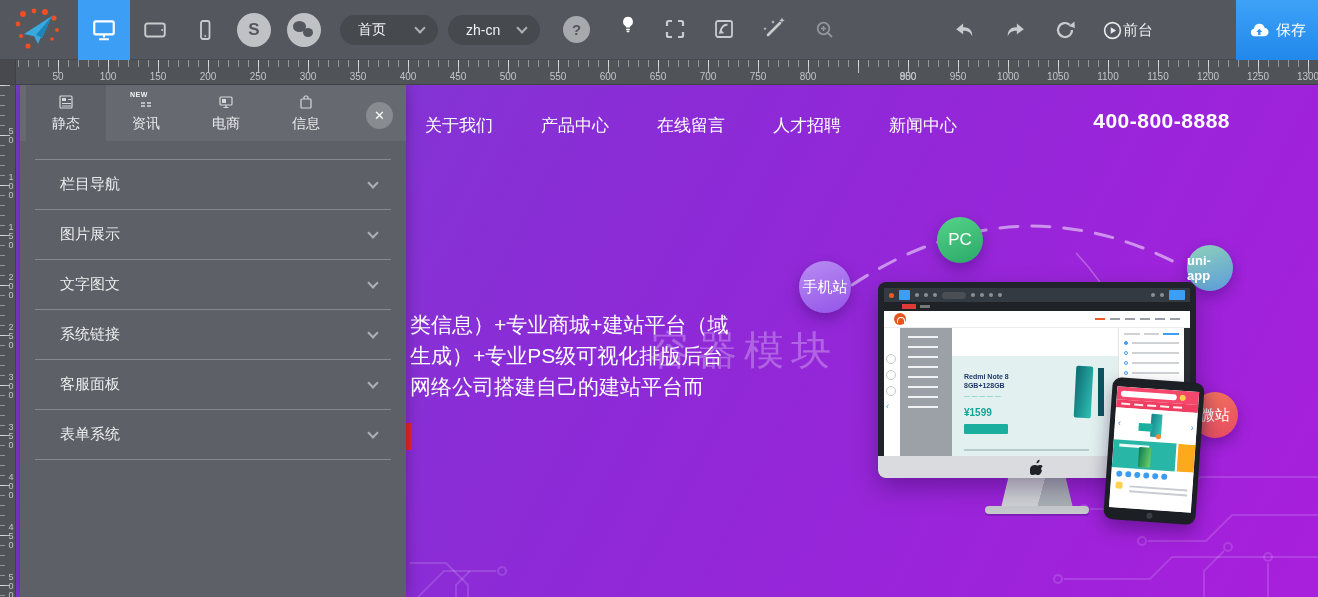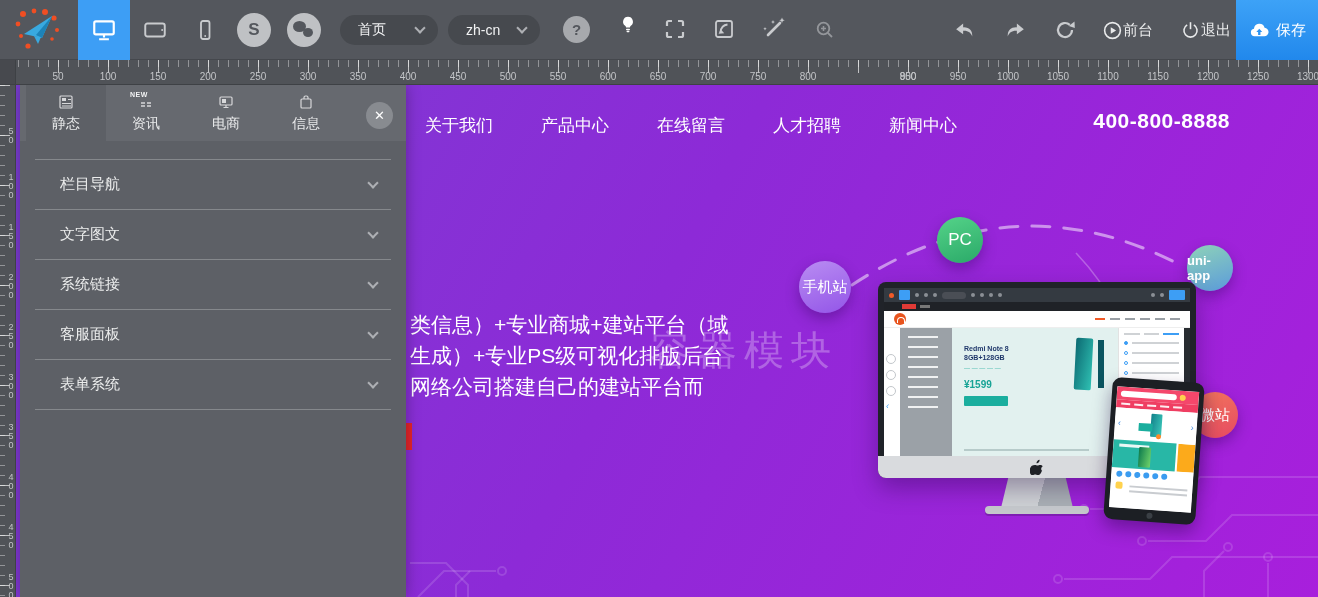--- a/index.html
+++ b/index.html
@@ -93,21 +93,21 @@
   .m-logo::after { content:""; position:absolute; left:3px; top:4px; width:6px; height:5px;
     border:1.5px solid #fff; border-bottom:none; border-radius:4px 4px 0 0; }
   .m-navdash { width:10px; height:2px; background:#9aa0a6; }
   .m-body { display:flex; height:128px; position:relative; }
   .m-float { position:absolute; left:2px; top:26px; display:flex; flex-direction:column; gap:6px; z-index:2; }
   .m-float span { width:10px; height:10px; border-radius:50%; background:#fff; border:1px solid #c3c7cb; }
   .m-arrow { color:#3d9ef5; font-size:9px; line-height:9px; }
   .m-sidebar { width:52px; margin-left:16px; background:#9ba1a7; padding-top:8px; display:flex;
     flex-direction:column; gap:8px; }
   .m-sidebar i { display:block; width:30px; height:2px; background:rgba(255,255,255,.85); margin-left:8px; }
-  .m-main { flex:1; background:#e2f1ef; position:relative; padding:16px 0 0 12px; }
+  .m-main { flex:1; background:#e2f1ef; position:relative; padding:16px 0 0 12px;margin-top:28px; }
   .m-title { font-size:7px; font-weight:bold; color:#20386b; line-height:9px; width:90px; }
   .m-sub { font-size:6px; color:#30b3a4; margin-top:3px; }
   .m-price { font-size:10px; font-weight:bold; color:#17a395; margin-top:8px; }
   .m-btn { width:44px; height:10px; background:#1aae9e; border-radius:1px; margin-top:6px; }
   .m-phone1 { position:absolute; right:26px; top:10px; width:17px; height:52px; border-radius:2px;
     background:linear-gradient(100deg,#0c6a72,#2fc0b3); transform:rotate(3deg); }
   .m-phone2 { position:absolute; right:14px; top:12px; width:6px; height:48px; background:#0a5560; }
   .m-footline { position:absolute; left:12px; bottom:5px; width:75%; height:2px; background:#b7cbca; }
   .m-right { width:66px; background:#fff; border-left:1px solid #e2e2e2; padding:5px 5px; }
   .m-right .row { display:flex; align-items:center; gap:4px; margin-bottom:6px; }
@@ -419,20 +419,24 @@
     </div>
   </div>
   <div class="acc">
 
 
       <div class="acc-row">
         <span class="lbl">栏目导航</span>
         <span class="chev"></span>
       </div>
 
+      <div class="acc-row">
+        <span class="lbl">图片展示</span>
+        <span class="chev"></span>
+      </div>
 
       <div class="acc-row">
         <span class="lbl">文字图文</span>
         <span class="chev"></span>
       </div>
 
       <div class="acc-row">
         <span class="lbl">系统链接</span>
         <span class="chev"></span>
       </div>
@@ -612,27 +616,20 @@
     </svg>
   </div>
 
   <div class="abs tb-textbtn" style="left:1102px;">
     <svg width="21" height="21" viewBox="0 0 24 24">
       <circle cx="12" cy="12" r="9" fill="none" stroke="#e9eaeb" stroke-width="1.8"></circle>
       <polygon points="10,8.2 16.2,12 10,15.8" fill="#e9eaeb"></polygon>
     </svg>
     <span>前台</span>
   </div>
-  <div class="abs tb-textbtn" style="left:1180px;">
-    <svg width="21" height="21" viewBox="0 0 24 24">
-      <path d="M8.2 5.6a7.5 7.5 0 1 0 7.6 0" fill="none" stroke="#e9eaeb" stroke-width="1.8"></path>
-      <line x1="12" y1="2.5" x2="12" y2="10.5" stroke="#e9eaeb" stroke-width="1.8"></line>
-    </svg>
-    <span>退出</span>
-  </div>
   <div class="tb-save" style="background: linear-gradient(rgb(61, 162, 247), rgb(33, 136, 236));">
     <svg width="22" height="18" viewBox="0 0 24 20">
       <path d="M7 17a4.3 4.3 0 0 1-.6-8.5A6 6 0 0 1 18.2 7.6 4 4 0 0 1 17.6 17Z" fill="#fff"></path>
       <polygon points="12.3,8.5 15.6,12.3 13.6,12.3 13.6,15.6 11,15.6 11,12.3 9,12.3" fill="#2e94f2"></polygon>
     </svg>
     <span>保存</span>
   </div>
 </div>
 
 </body></html>

